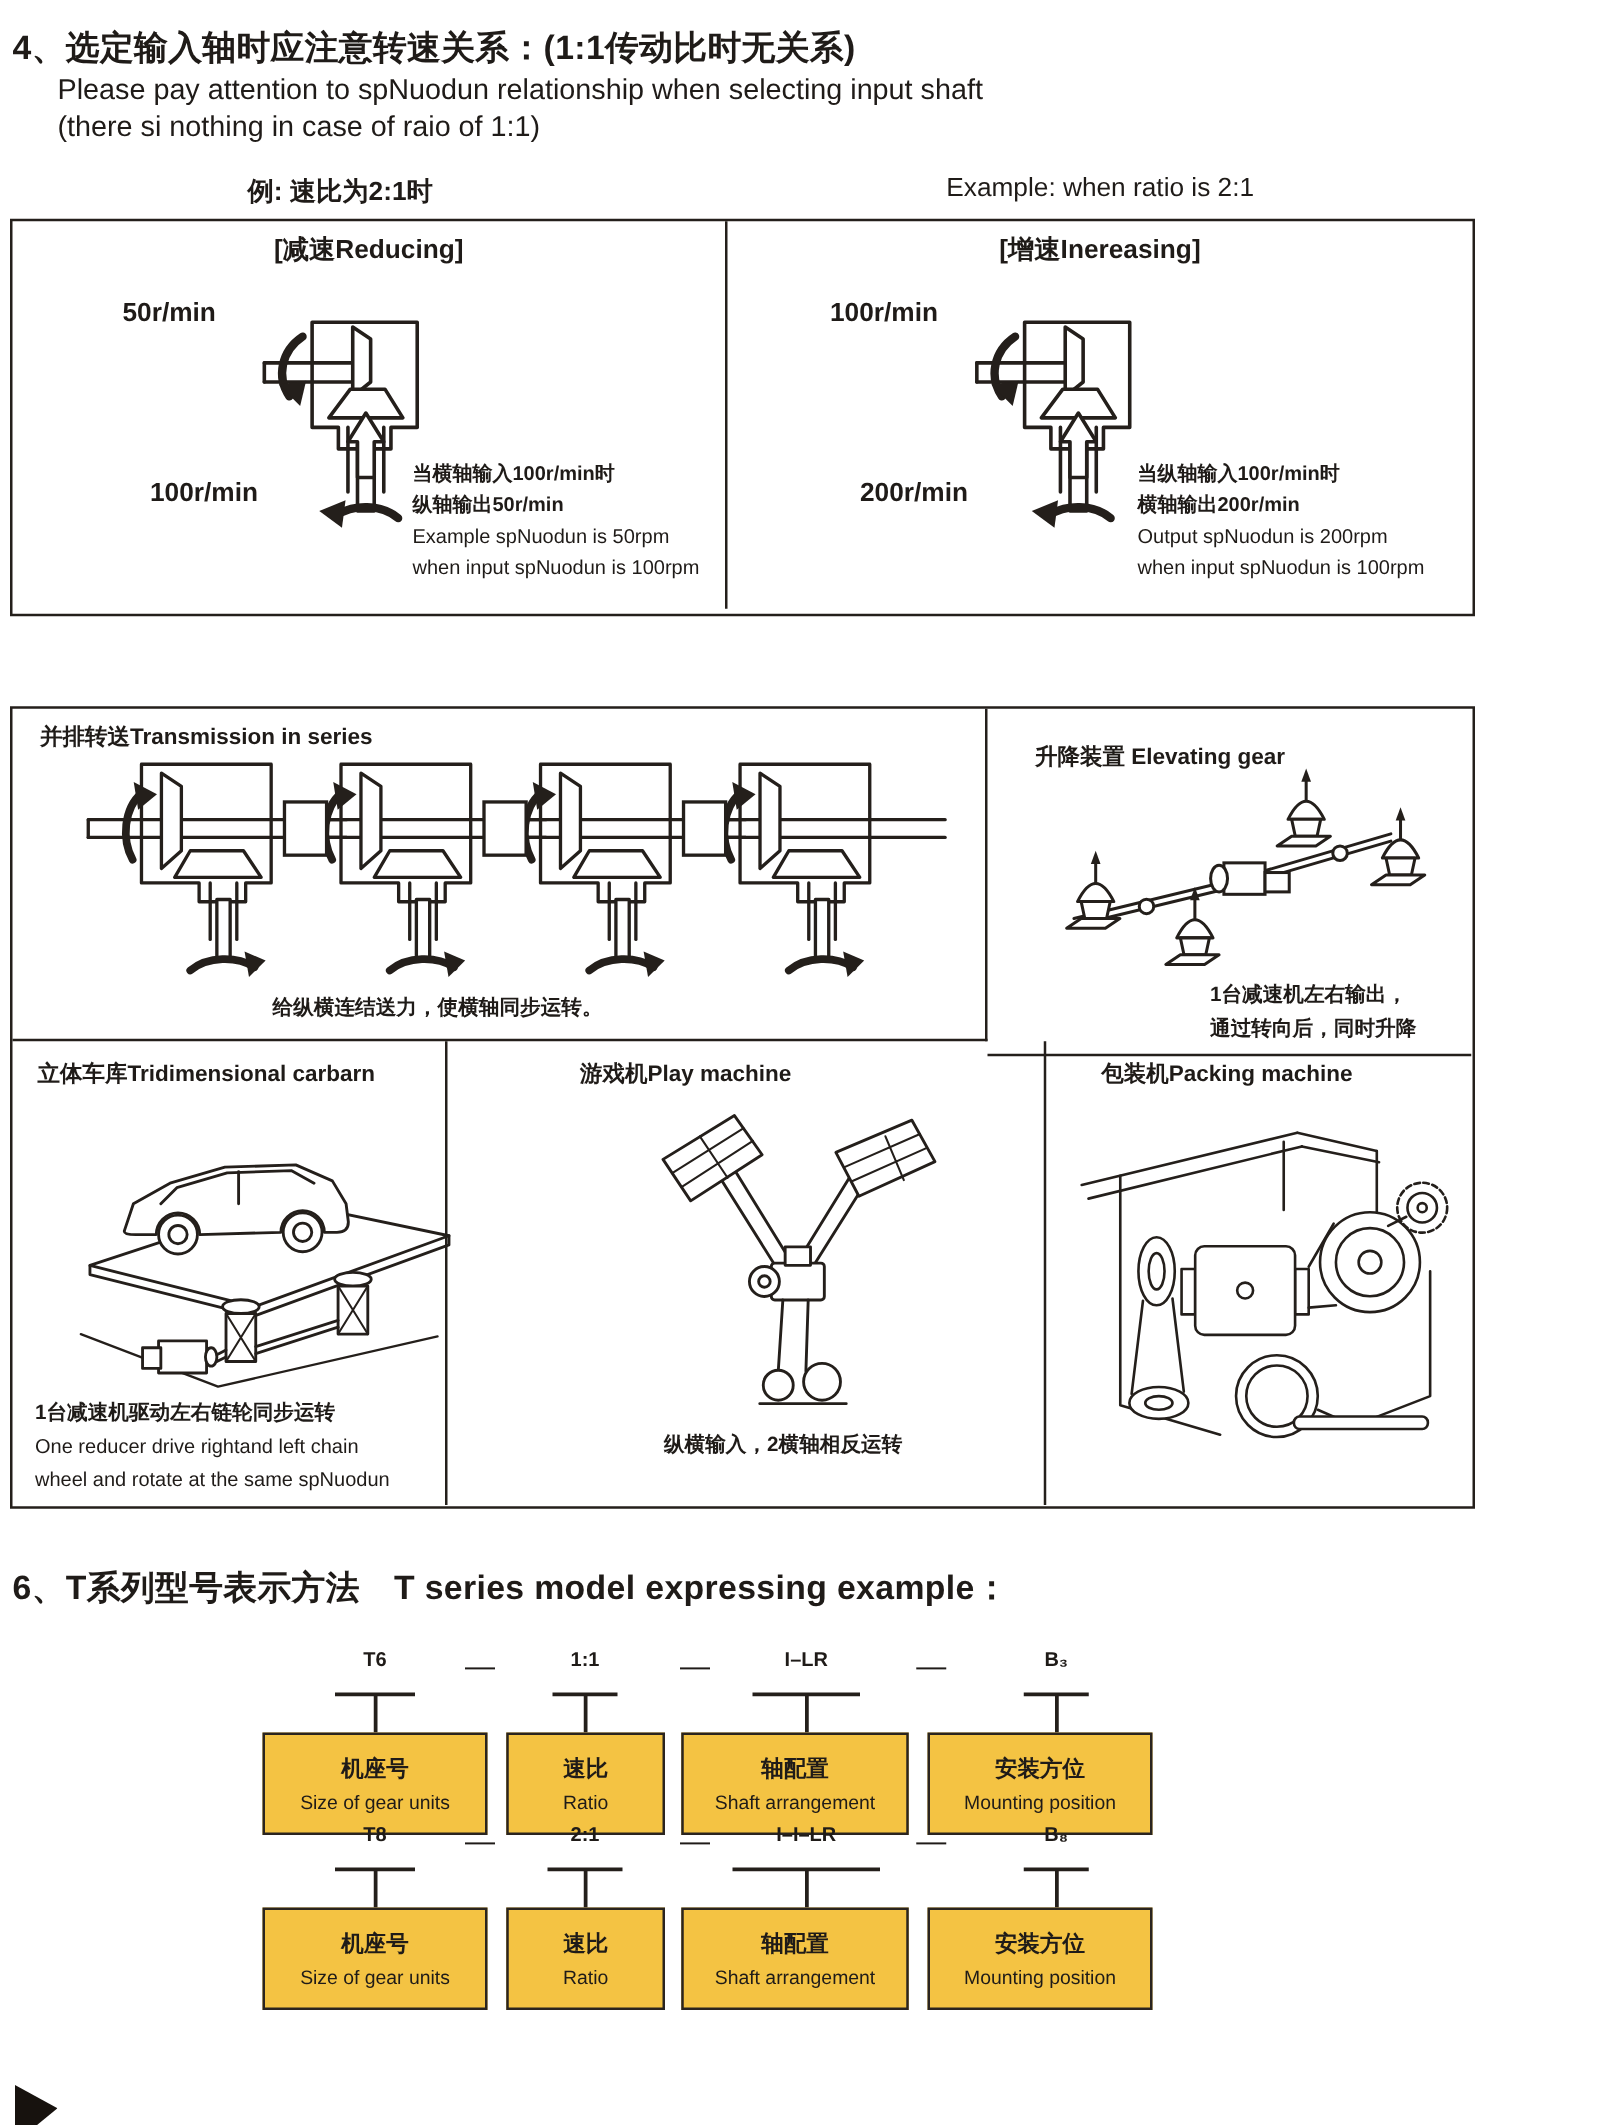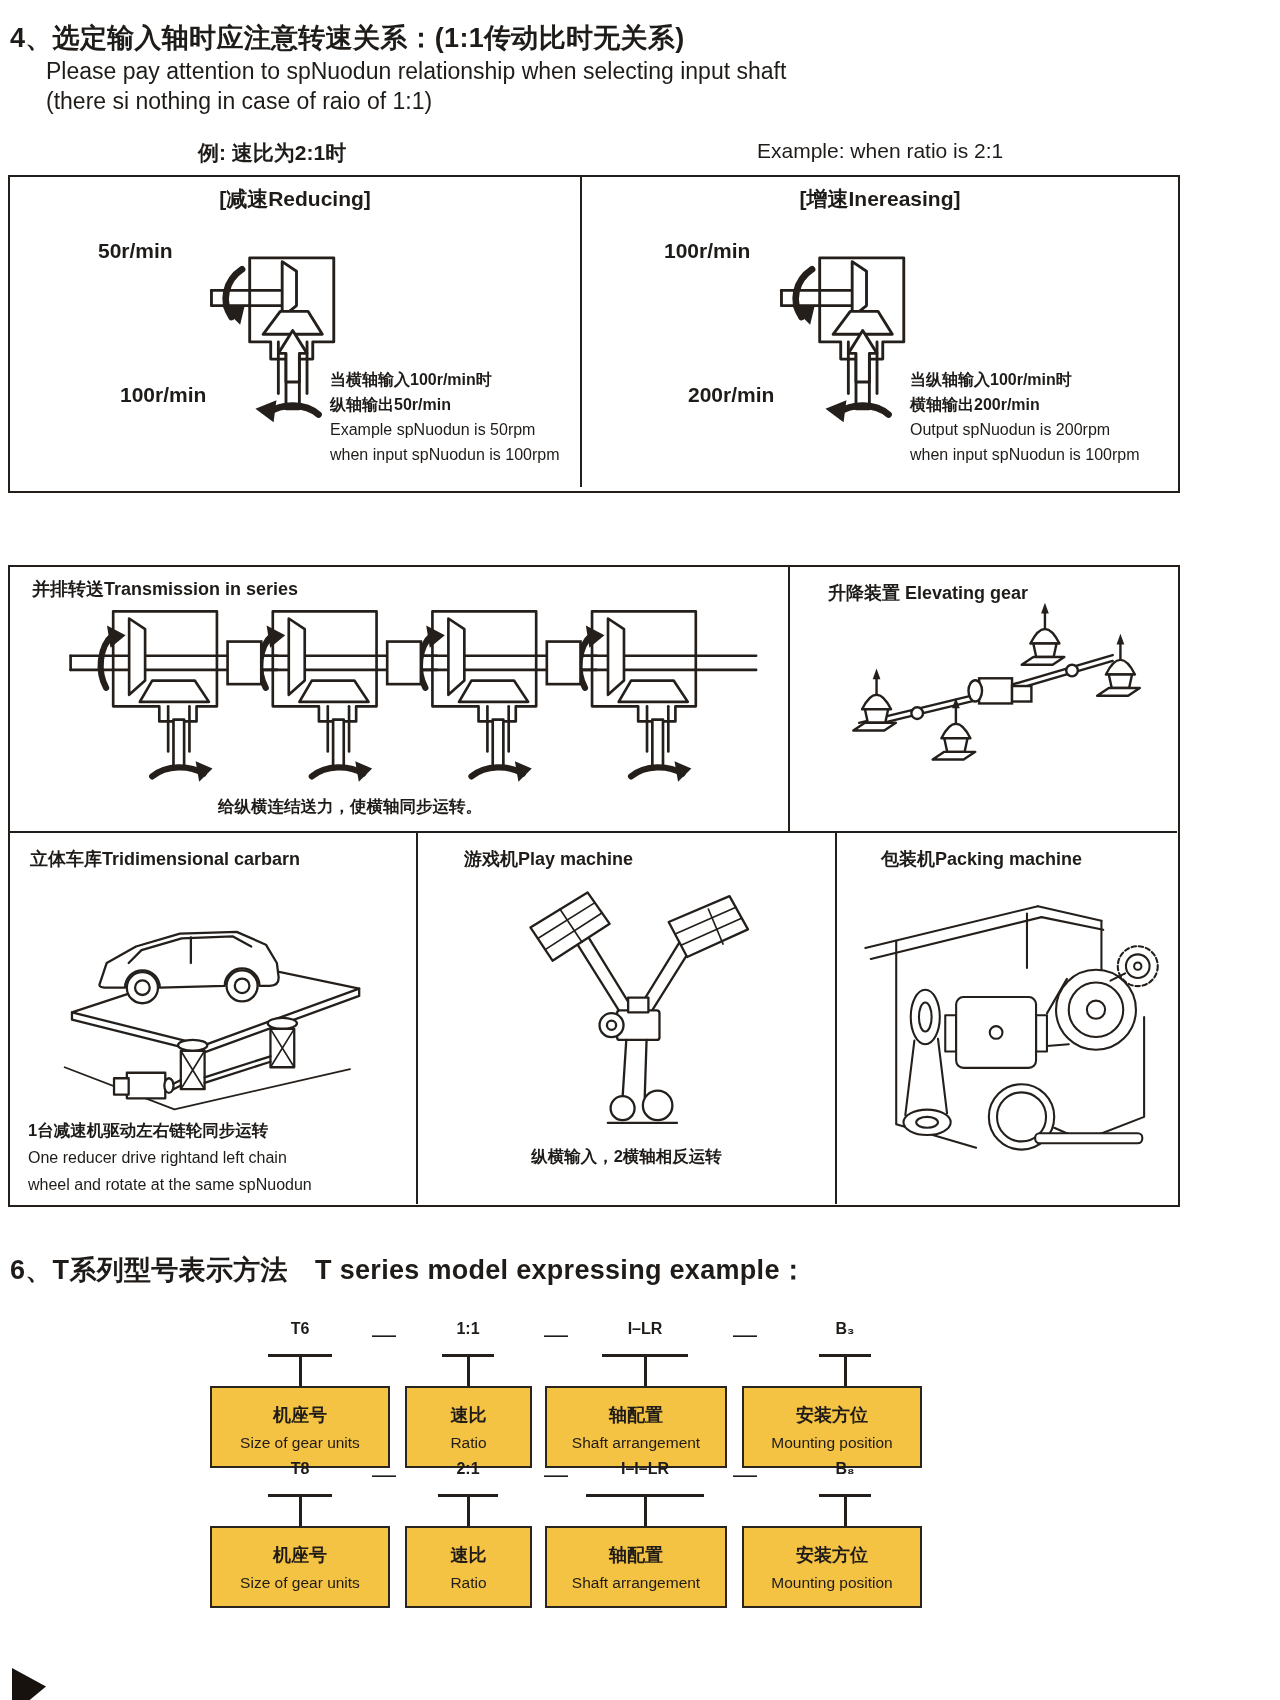--- a/index.html
+++ b/index.html
@@ -129,44 +129,48 @@
           <use href="#gbs" x="570" y="4"></use>
         <g stroke="#241f1b" stroke-width="3" fill="#fff">
           <rect x="179" y="48" width="38" height="48"></rect>
           <rect x="359" y="48" width="38" height="48"></rect>
           <rect x="539" y="48" width="38" height="48"></rect>
         </g>
       </svg>
       <div class="abs cap-zh" style="left:60px;top:226px;width:560px;text-align:center">给纵横连结送力，使横轴同步运转。</div>
     </div>
 
-    <div class="panel bb" style="left:780px;top:0;width:387px;height:266px">
+    <div class="panel bb" style="left:780px;top:12px;width:387px;height:266px">
       <div class="abs ptitle" style="left:38px;top:14px">升降装置 Elevating gear</div>
       <svg class="abs" style="left:6px;top:30px" width="374" height="180" viewBox="0 0 376 186">
         <g stroke="#241f1b" stroke-width="2.5" fill="none" stroke-linecap="round">
           <path d="M60,130 L188,99"></path>
             <path d="M60,136 L188,105"></path>
           <path d="M206,94 L322,60"></path>
             <path d="M206,100 L322,66"></path>
           <g fill="#fff">
               <rect x="184" y="84" width="34" height="26"></rect>
               <rect x="218" y="92" width="20" height="16"></rect>
               <ellipse cx="180" cy="97" rx="7" ry="11"></ellipse>
             </g>
           <circle cx="120" cy="120" r="6" fill="#fff"></circle>
             <circle cx="280" cy="76" r="6" fill="#fff"></circle>
         </g>
         <use href="#sym-jack" x="78" y="118"></use>
         <use href="#sym-jack" x="160" y="148"></use>
         <use href="#sym-jack" x="252" y="50"></use>
         <use href="#sym-jack" x="330" y="82"></use>
       </svg>
-    </div>
-
-    <div class="panel br" style="left:0;top:266px;width:408px;height:371px">
+      <div class="abs" style="left:178px;top:204px">
+        <div class="cap-zh">1台减速机左右输出，</div>
+        <div class="cap-zh">通过转向后，同时升降</div>
+      </div>
+    </div>
+
+    <div class="panel br" style="left:0;top:266px;width:348px;height:371px">
       <div class="abs ptitle" style="left:20px;top:14px">立体车库Tridimensional carbarn</div>
       <svg class="abs" style="left:22px;top:44px" width="358" height="236" viewBox="0 0 360 258">
         <g stroke="#241f1b" stroke-width="2.5" fill="none" stroke-linejoin="round" stroke-linecap="round">
           <path d="M20,208 L140,254 L332,210" stroke-width="2"></path>
           <polygon points="28,148 198,92 342,122 172,184" fill="#fff"></polygon>
           <path d="M28,148 L28,156 L172,192 L172,184"></path>
             <path d="M342,122 L342,130 L172,192"></path>
           <path fill="#fff" d="M58,118 L66,94 L98,76 L146,62 L208,60 L240,74 L252,94 L254,110 Q254,119 244,119 L233,119 A19,19 0 1 0 195,119 L124,121 A19,19 0 1 0 86,121 L68,121 Q58,121 58,118 Z"></path>
           <path d="M90,94 L104,80 L148,67 L204,65 L224,76"></path>
             <path d="M158,66 V94"></path>

